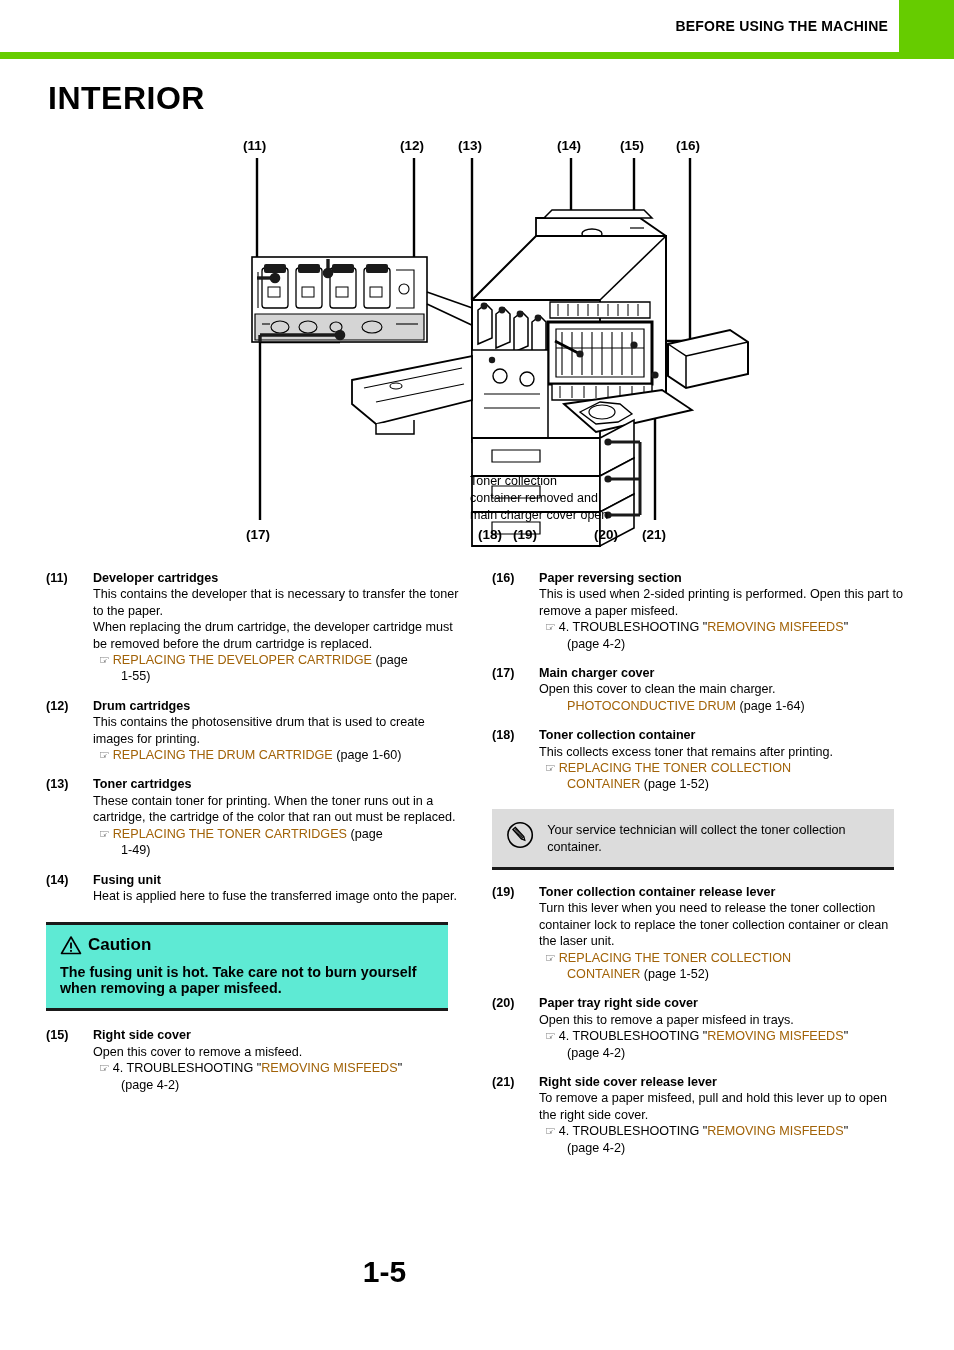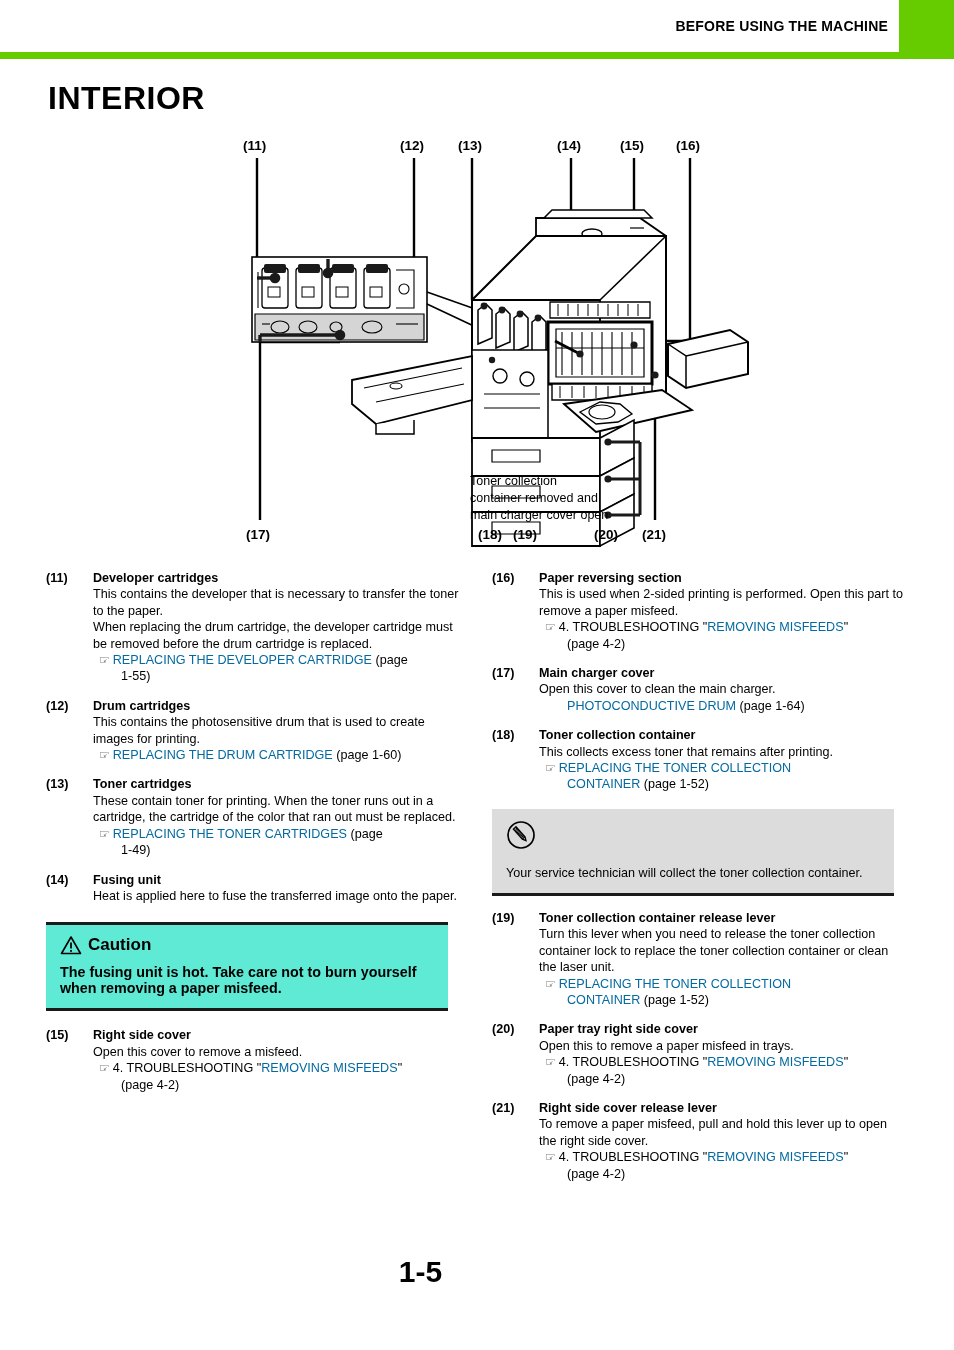--- a/index.html
+++ b/index.html
@@ -118,21 +118,21 @@
     padding-left: 7px;
     text-indent: -1px;
     margin-top: 0px;
   }
   .xref .hand {
     font-size: 12px;
     letter-spacing: 0;
     margin-right: 3px;
   }
   .link {
-    color: #0369a1;
+    color: #a16207;
   }
   .xref-cont {
     display: block;
     padding-left: 28px;
   }
 
   
   .caution-box {
     position: relative;
     background: #5eead4;
@@ -164,38 +164,36 @@
     position: relative;
     background: #dcdcdc;
     border-bottom: 3px solid #1a1a1a;
     padding: 11px 12px 11px 14px;
     margin: 16px 0 14px 0;
     width: 402px;
     box-sizing: border-box;
     display: flex;
     align-items: flex-start;
     gap: 13px;
-    flex-direction: column;
   }
   .note-text {
     font-size: 12.6px;
     line-height: 17px;
     padding-top: 2px;
   }
 
   
   .page-number {
     position: absolute;
     left: 0;
     top: 1255px;
     width: 769px;
     text-align: center;
     font-size: 30px;
     font-weight: bold;
-    margin-left: 36px;
   }
 </style>
 </head>
 <body>
 
 <div class="header">
   <div class="header-green-block"></div>
   <div class="header-green-rule"></div>
   <div class="header-title">BEFORE USING THE MACHINE</div>
 </div>

